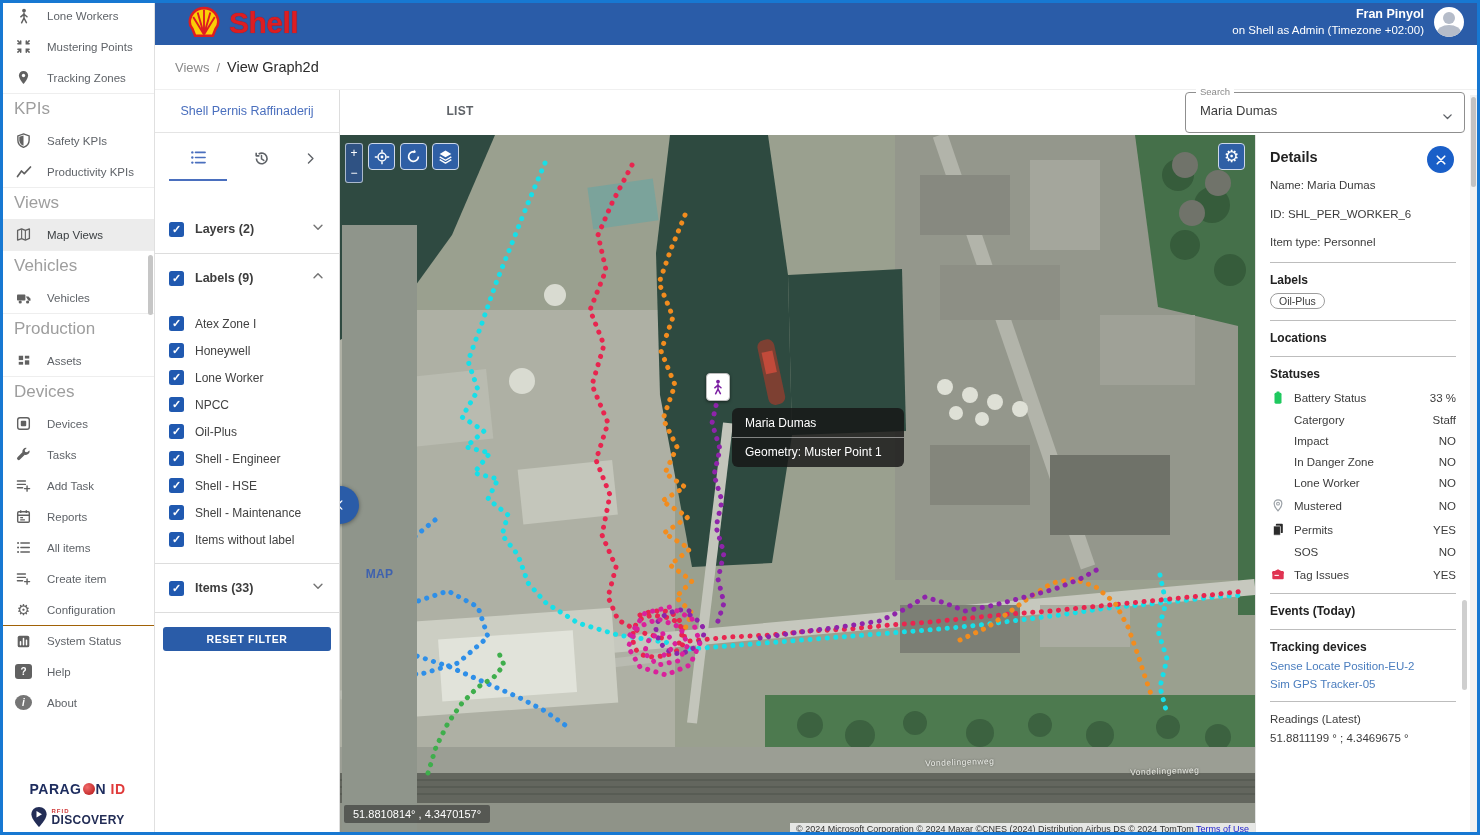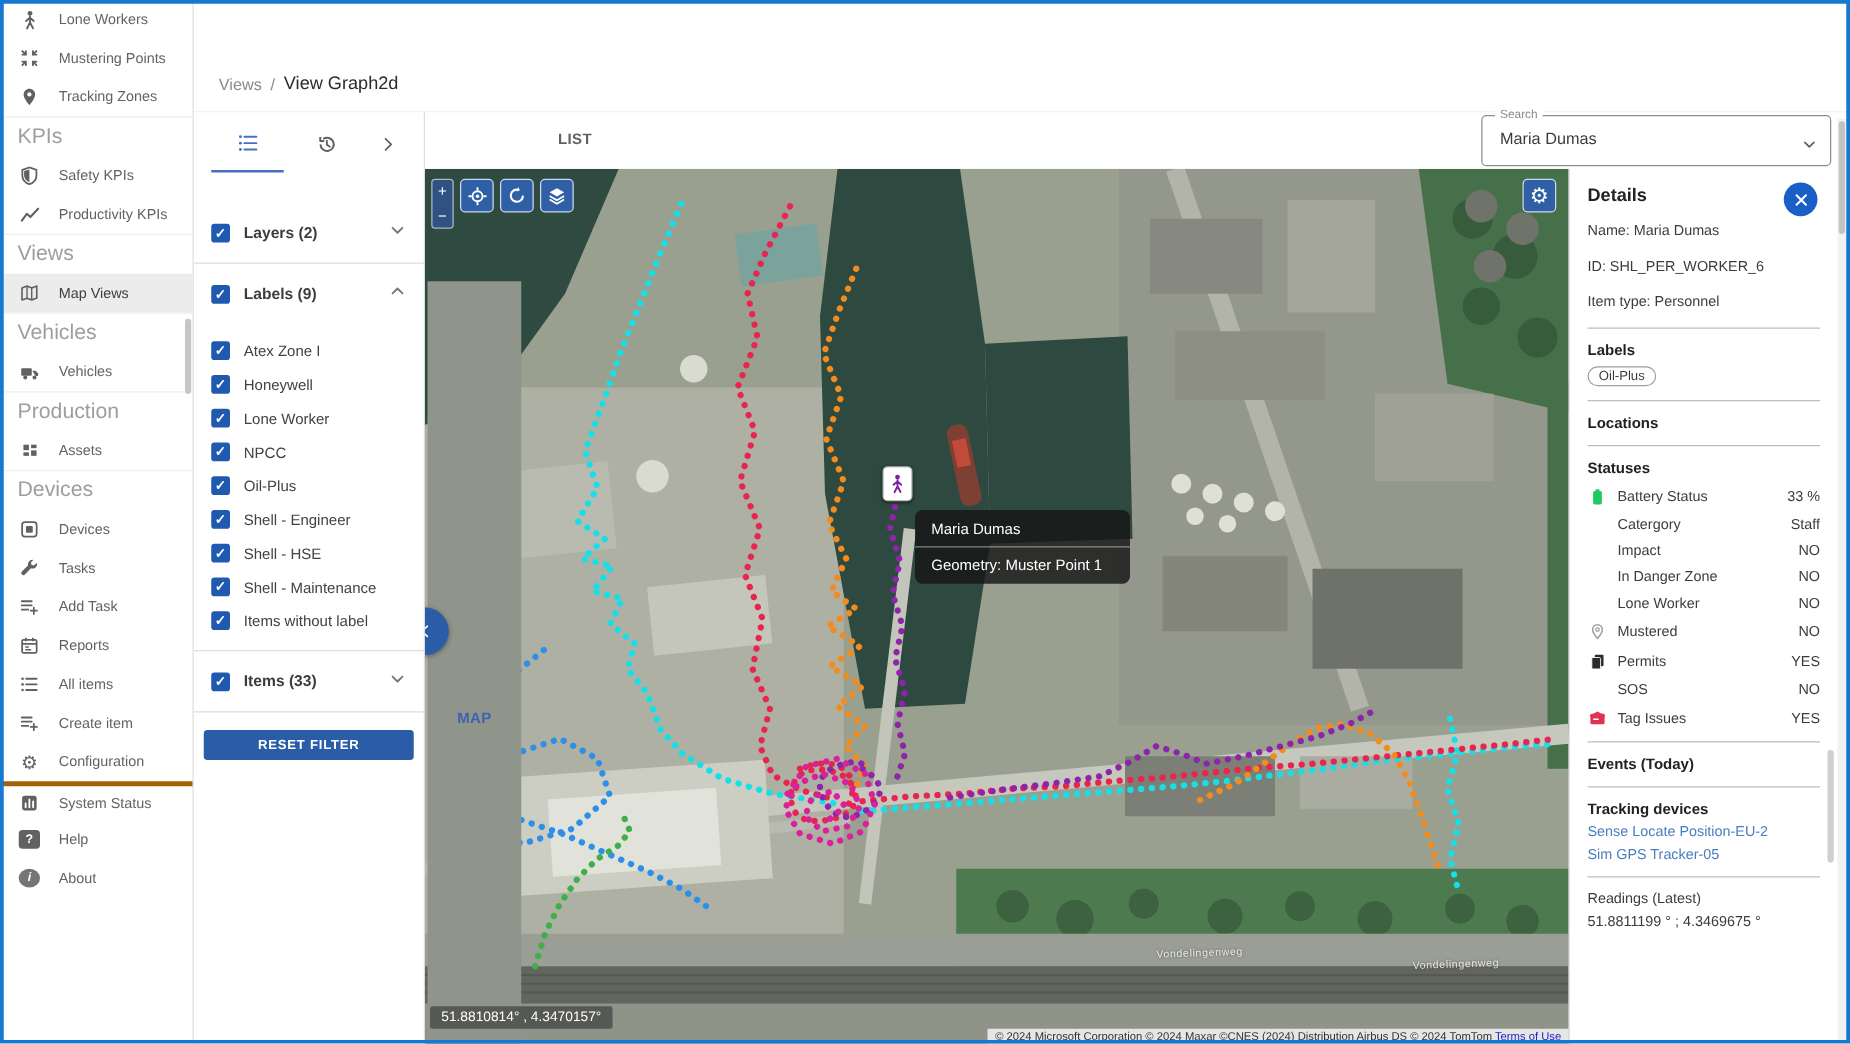--- a/index.html
+++ b/index.html
@@ -8,21 +8,21 @@
   .frame{position:absolute;inset:0;border:3px solid #1778d2;pointer-events:none;z-index:60;}
 
   
   .sidebar{position:absolute;left:0;top:0;width:155px;height:835px;background:#fff;border-right:1px solid #e0e0e0;z-index:5;}
   .sb-item{display:flex;align-items:center;height:31px;padding-left:15px;cursor:pointer;color:#5f6368;}
   .sb-item .ic{width:17px;height:17px;display:flex;align-items:center;justify-content:center;color:#616161;flex:0 0 17px;}
   .sb-item .lbl{margin-left:15px;font-size:11.5px;color:#5f6368;white-space:nowrap;}
   .sb-item.sel{background:#ececec;}
   .sb-item.sel .lbl{color:#3c4043;}
   .sb-sec{display:flex;align-items:flex-end;height:32px;padding:0 0 6px 14px;font-size:17px;color:#9e9e9e;border-top:1px solid #eee;}
-  .sb-divtop{border-top:4px solid #a16207;}
+  .sb-divtop{border-top:1px solid #a16207;}
   .sb-scroll{position:absolute;right:1px;top:255px;width:5px;height:60px;background:#c6c6c6;border-radius:3px;}
   .sb-logos{position:absolute;left:0;bottom:8px;width:155px;text-align:center;}
   .paragon{font-size:14px;font-weight:700;letter-spacing:.5px;color:#1d2c5e;}
   .paragon .o{display:inline-block;width:12px;height:12px;border-radius:50%;background:radial-gradient(circle at 35% 35%,#f26a6a,#b01313);vertical-align:-1px;margin:0 1px;}
   .paragon .id{color:#e03a3a;}
   .discovery{margin-top:10px;display:flex;align-items:center;justify-content:center;gap:5px;}
   .disc-pin{width:16px;height:20px;position:relative;}
   .disc-txt{text-align:left;line-height:1;}
   .disc-rfid{font-size:6px;color:#d03a3a;font-weight:700;letter-spacing:1px;}
   .disc-name{font-size:12px;font-weight:800;color:#232d56;letter-spacing:.3px;}
@@ -361,30 +361,60 @@
         <span class="ic" style="background:#616161;color:#fff;border-radius:3px;width:15px;height:15px;font-size:10px;font-weight:700;">?</span>
         <span class="lbl">Help</span>
       </div>
     <div class="sb-item">
         <span class="ic" style="background:#757575;color:#fff;border-radius:50%;width:15px;height:15px;font-size:10px;font-weight:700;font-style:italic;">i</span>
         <span class="lbl">About</span>
       </div>
 
     <div class="sb-scroll"></div>
 
+    <div class="sb-logos">
+      <div class="paragon"><span>PARAG</span><span class="o"></span><span>N</span> <span class="id">ID</span></div>
+      <div class="discovery">
+        <span class="disc-pin"><svg width="16" height="20" viewBox="0 0 16 20">
+              <path d="M8 0C3.6 0 .4 3.2.4 7.2.4 12.4 8 20 8 20s7.6-7.6 7.6-12.8C15.6 3.2 12.4 0 8 0z" fill="#232d56"></path>
+              <path d="M5.5 4v6.5L11 7.2z" fill="#fff"></path>
+            </svg></span>
+        <span class="disc-txt">
+            <div class="disc-rfid">RFID</div>
+            <div class="disc-name">DISCOVERY</div>
+          </span>
+      </div>
+    </div>
   </nav>
 
+  <header class="header">
+    <div class="brandwrap">
+      <svg width="42" height="38" viewBox="0 0 24 24">
+        <path d="M12 2.6C6.2 2.6 3 7.2 3 11.3c0 1.6.6 3.1 1.6 4.2L6.4 20h11.2l1.8-4.5c1-1.1 1.6-2.6 1.6-4.2 0-4.1-3.2-8.7-9-8.7z" fill="#fbce07" stroke="#dd1d21" stroke-width="1.6"></path>
+        <path d="M12 19.2L5.2 8.2M12 19.2L8 5.4M12 19.2V3.6M12 19.2l4-13.8M12 19.2l6.8-11" stroke="#dd1d21" stroke-width="1.2" fill="none"></path>
+      </svg>
+      <span class="brand-text">Shell</span>
+    </div>
+    <div class="userwrap">
+      <div class="usertxt">
+        <div class="username">Fran Pinyol</div>
+        <div class="userctx">on Shell as Admin (Timezone +02:00)</div>
+      </div>
+      <div class="avatar"></div>
+    </div>
+  </header>
 
   <div class="crumbrow">
     <span class="crumb-parent">Views</span>
     <span class="crumb-sep">/</span>
     <span class="crumb-cur">View Graph2d</span>
   </div>
 
   <aside class="filtercol">
+    <div class="sitetab">Shell Pernis Raffinaderij</div>
     <div class="ficons">
       <div class="ficon active" style="color:#4a6fbe;">
           <svg width="17" height="17" viewBox="0 0 16 16">
             <use href="#i-list"></use>
           </svg>
         </div>
       <div class="ficon" style="color:#5f6368;">
           <svg width="17" height="17" viewBox="0 0 16 16">
             <use href="#i-history"></use>
           </svg>

